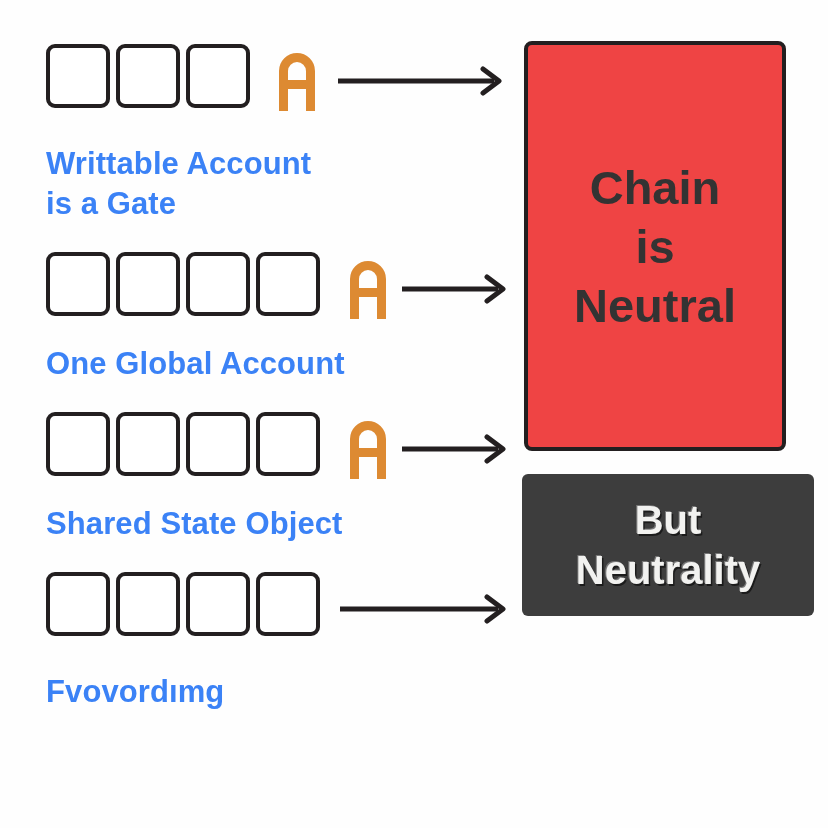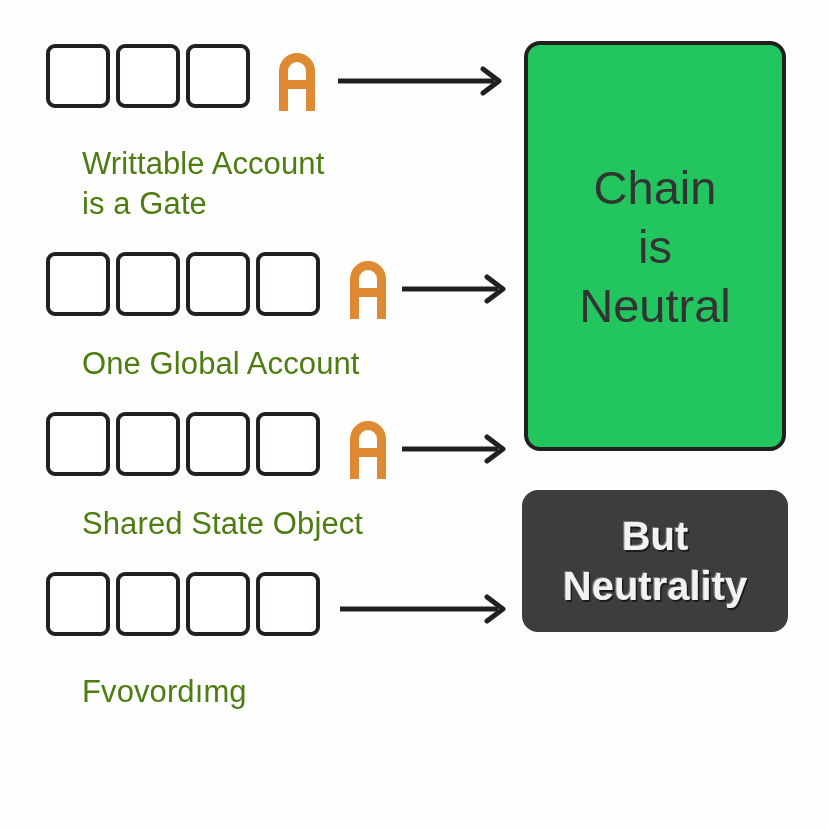--- a/index.html
+++ b/index.html
@@ -61,68 +61,66 @@
   .arrow {
     position: absolute;
     height: 30px;
   }
   .arrow svg { display: block; height: 30px; }
 
   
   .row-label {
     position: absolute;
     left: 46px;
-    color: #4d7c0f;
+    color: #3b82f6;
     font-size: 31px;
     line-height: 40px;
-    font-weight: 400;
+    font-weight: 700;
     letter-spacing: 0.1px;
     white-space: pre-line;
-    margin-left: 36px;
   }
 
   
   .card {
     position: absolute;
     box-sizing: border-box;
     display: flex;
     align-items: center;
     justify-content: center;
     text-align: center;
   }
 
   #card-chain {
     left: 524px;
     top: 41px;
     width: 262px;
     height: 410px;
     border: 4px solid #231F20;
-    border-radius: 16px;
-    background: #22c55e;
+    border-radius: 8px;
+    background: #ef4444;
     color: #333333;
     font-size: 47px;
     line-height: 59px;
-    font-weight: 400;
+    font-weight: 700;
     white-space: pre-line;
   }
 
   .card-dark {
     left: 522px;
-    width: 266px;
-    border-radius: 16px;
+    width: 292px;
+    border-radius: 6px;
     background: #3D3D3D;
     color: #F2F2F0;
     font-size: 40px;
     line-height: 50px;
     font-weight: 700;
     white-space: pre-line;
     text-shadow:
        1.6px 1.6px 0 rgba(0,0,0,0.55),
       -1.1px -1.1px 0 rgba(255,255,255,0.30);
-    margin-top: 16px;
   }
   #card-but     { top: 474px; height: 142px; }
   #card-design  { top: 634px; height: 142px; }
 </style>
 </head>
 <body>
 
 <div id="canvas">
 
   <div class="row" id="row-0">

